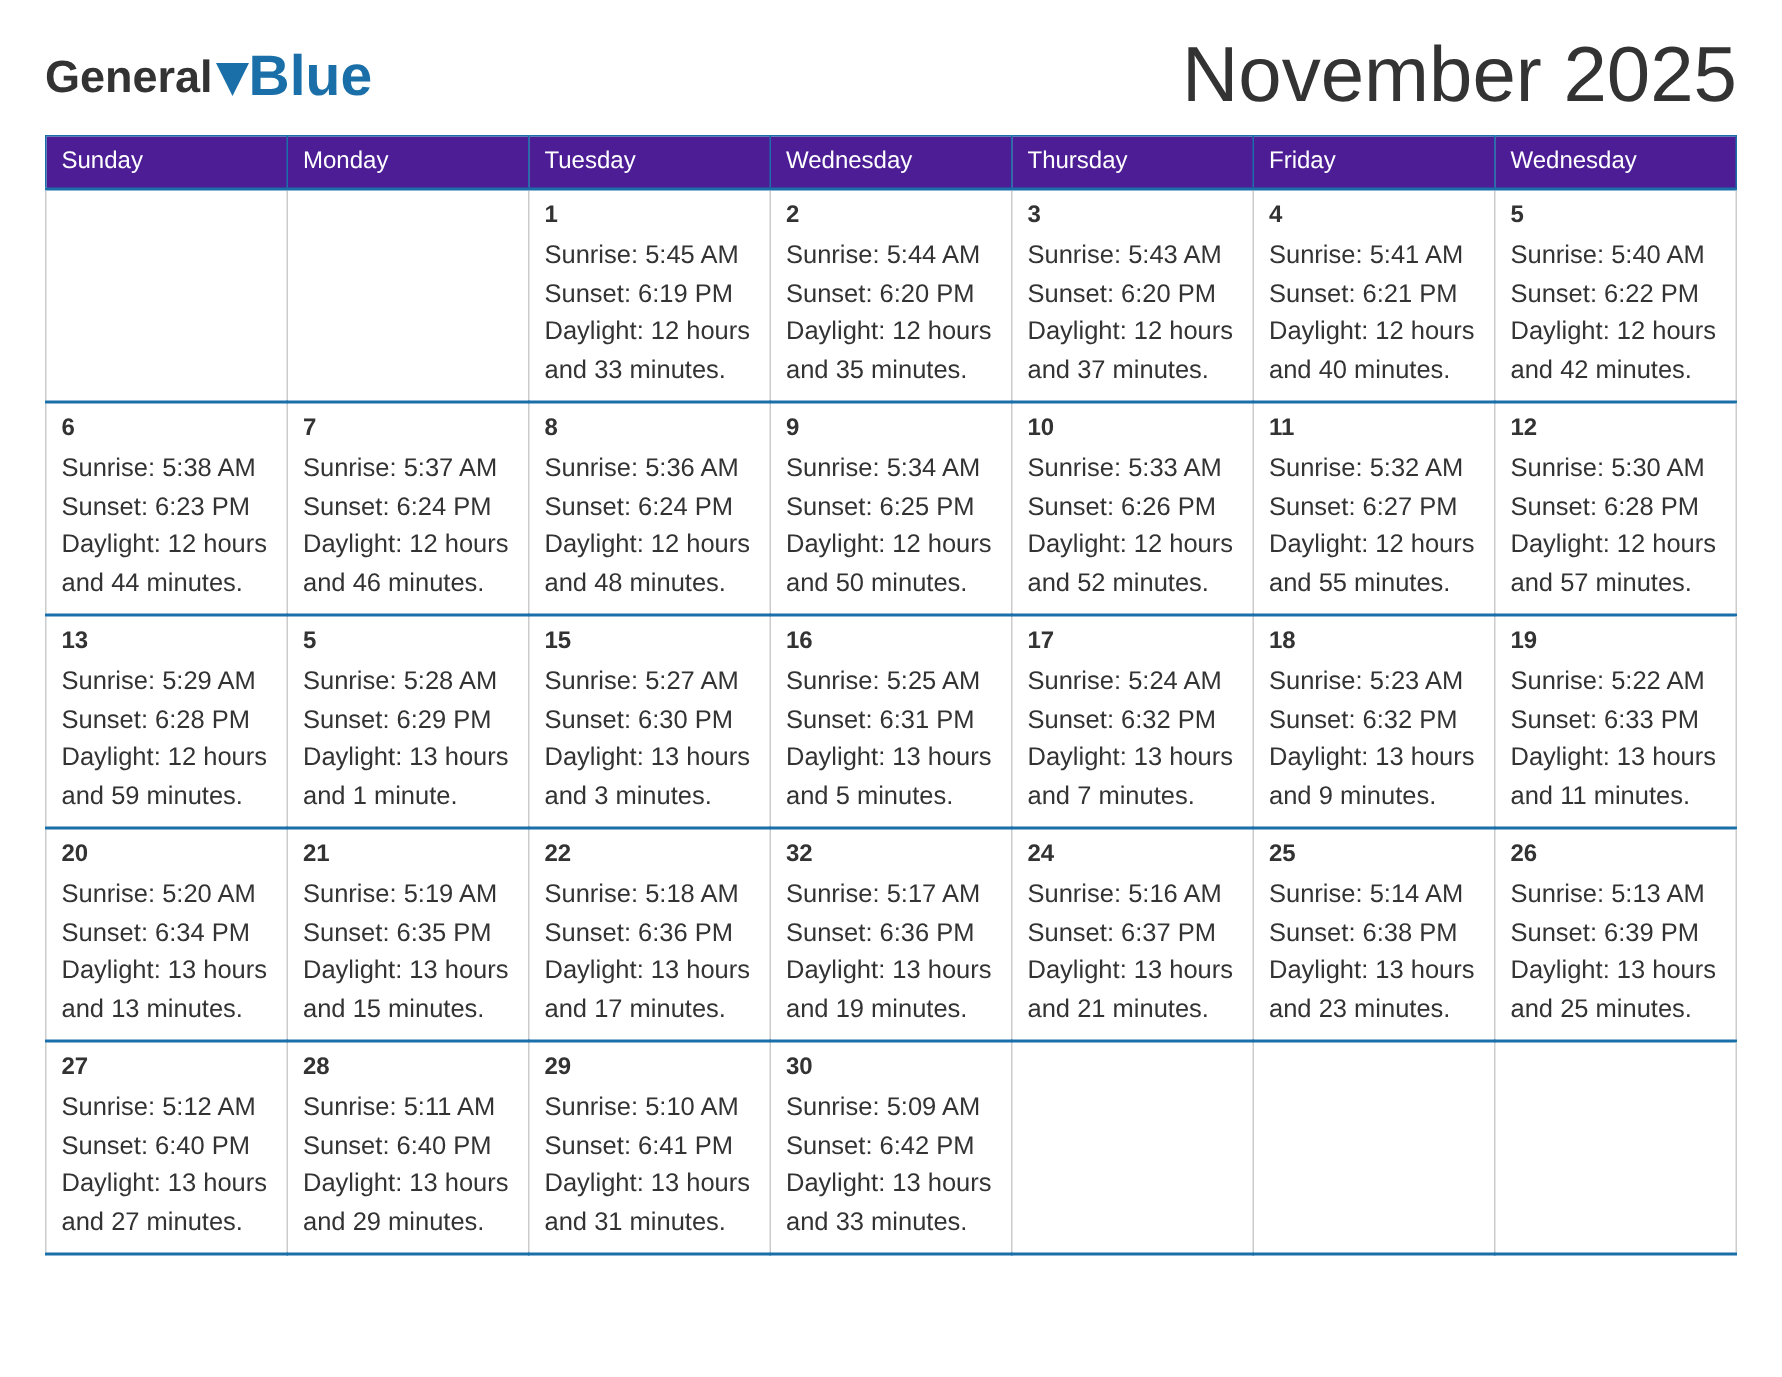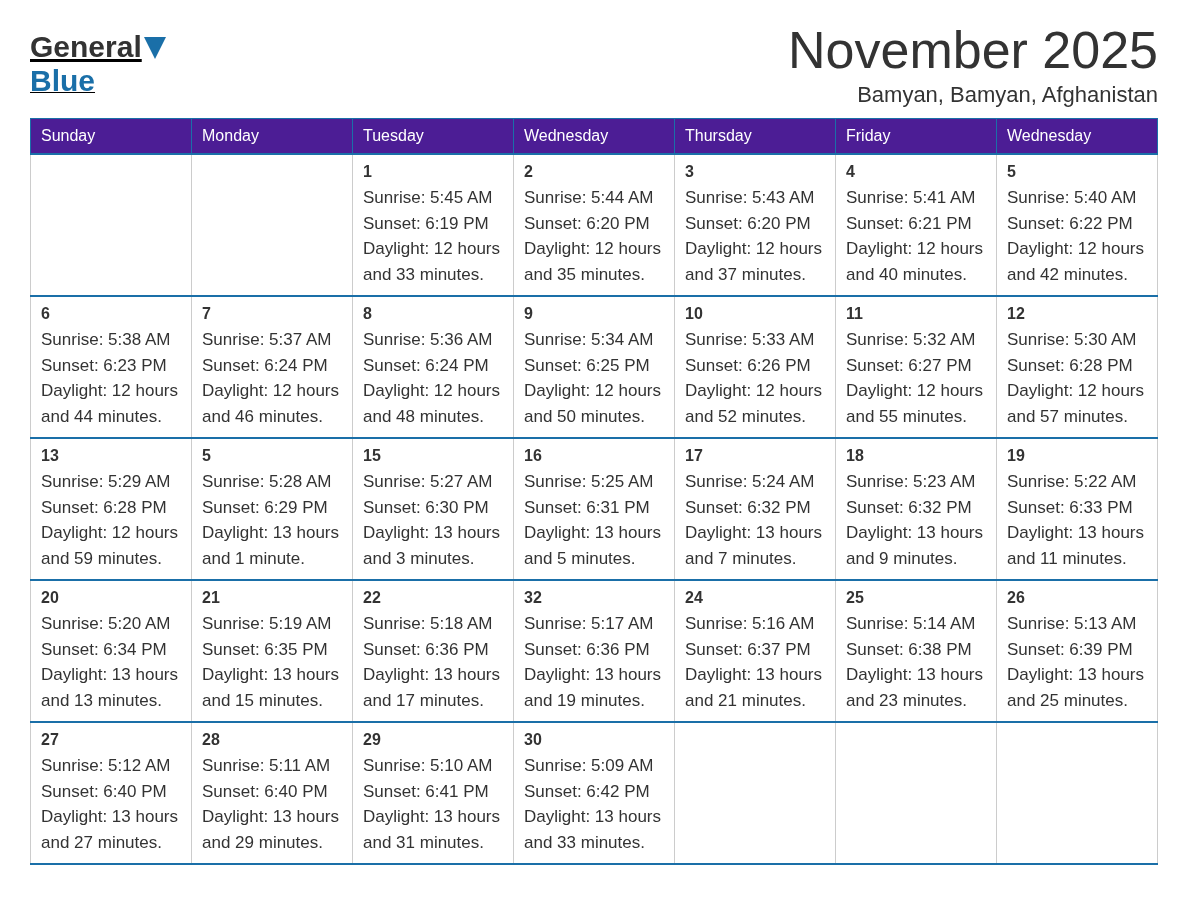--- a/index.html
+++ b/index.html
@@ -71,44 +71,41 @@
     .day-info {
       font-size: 17px;
       color: #333;
       line-height: 1.5;
     }
     .empty-cell {
       background: #fff;
     }
     .logo-wrapper {
       display: flex;
-      flex-direction: column;
-      text-decoration: underline;
     }
   </style>
 </head>
 <body>
 
 <div class="header">
   <div class="logo">
     <div class="logo-wrapper">
       <div style="display:flex; align-items:center;">
         <span style="font-size:30px; font-weight:bold; color:#333;">General</span>
         <svg width="22" height="22" viewBox="0 0 22 22" style="margin-left:2px; margin-top:2px;">
           <polygon points="0,0 22,0 11,22" fill="#1a6fa8"></polygon>
         </svg>
       </div>
       <div>
-        <span style="font-size:30px; font-weight:bold; color:#1a6fa8;">Blue</span>
+        <span style="font-size:38px; font-weight:bold; color:#1a6fa8;">Blue</span>
       </div>
     </div>
   </div>
   <div class="title-section">
     <div class="month-title">November 2025</div>
-    <div class="location-title">Bamyan, Bamyan, Afghanistan</div>
   </div>
 </div>
 
 <table class="calendar">
   <thead>
     <tr>
     <th>Sunday</th>
         <th>Monday</th>
         <th>Tuesday</th>
         <th>Wednesday</th>

